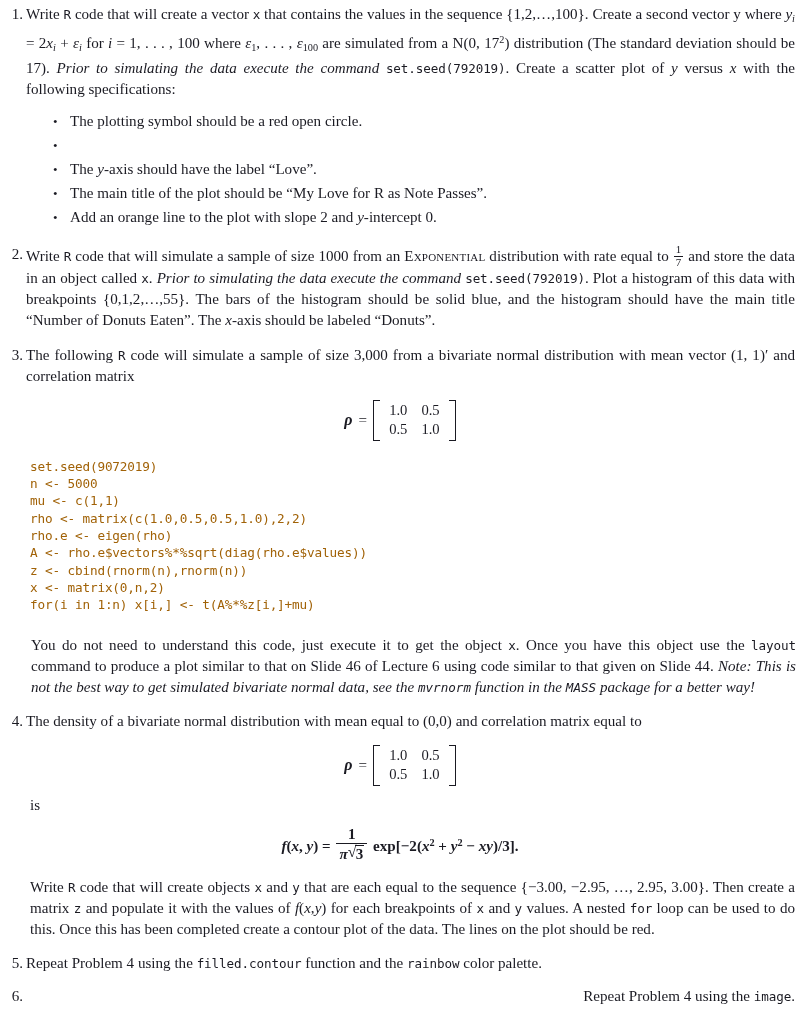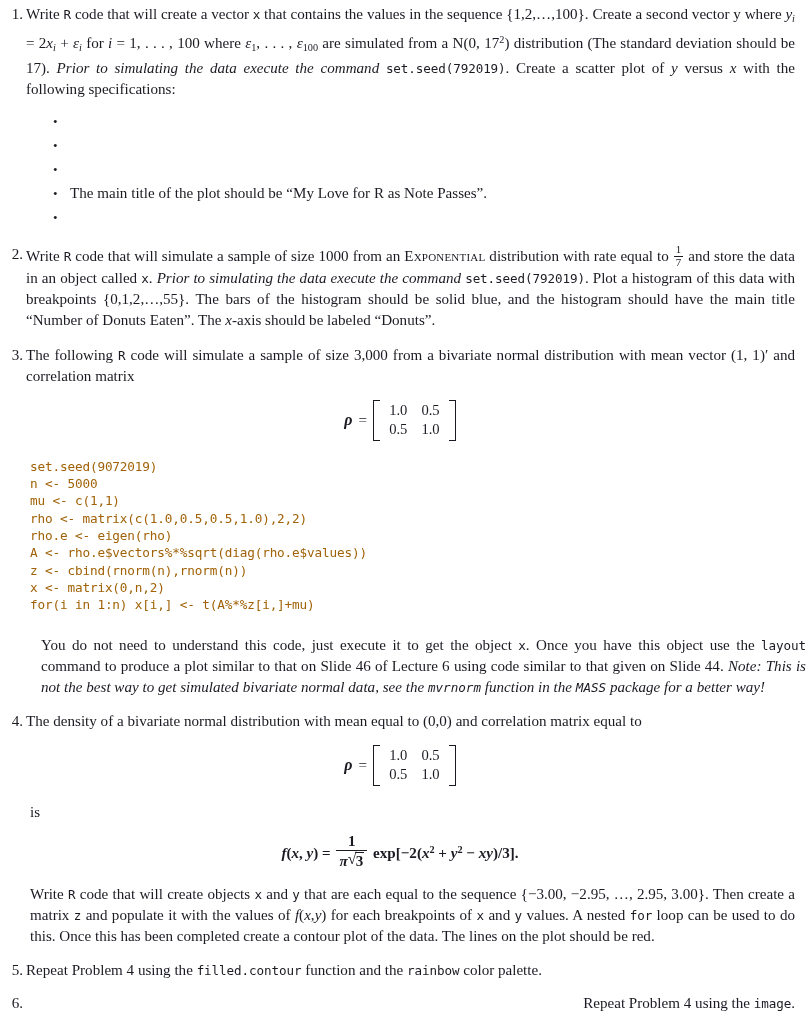--- a/index.html
+++ b/index.html
@@ -255,33 +255,36 @@
       <span class="mi">y</span>
       <span>versus</span>
       <span class="mi">x</span>
       <span>with the following specifications:</span>
     </div>
   </div>
 
   <ul class="bullets" style="margin-top:11px;">
     <li>
       <span class="bul">•</span>
+      <span>The plotting symbol should be a red open circle.</span>
     </li>
     <li>
       <span class="bul">•</span>
     </li>
     <li>
       <span class="bul">•</span>
+      <span>The <span class="mi">y</span>-axis should have the label “Love”.</span>
     </li>
     <li>
       <span class="bul">•</span>
       <span>The main title of the plot should be “My Love for R as Note Passes”.</span>
     </li>
     <li>
       <span class="bul">•</span>
+      <span>Add an orange line to the plot with slope 2 and <span class="mi">y</span>-intercept 0.</span>
     </li>
   </ul>
 
   <div class="prob" style="margin-top:13px;">
     <span class="prob-num">2.</span>
     <div class="ptext">
       <span>Write</span>
       <code class="tt">R</code>
       <span>code that will simulate a sample of size 1000 from an</span>
       <span class="sc">Exponential</span>
@@ -330,21 +333,21 @@
   <div class="codeblock" style="margin-top:17px;">set.seed(9072019)
 n &lt;- 5000
 mu &lt;- c(1,1)
 rho &lt;- matrix(c(1.0,0.5,0.5,1.0),2,2)
 rho.e &lt;- eigen(rho)
 A &lt;- rho.e$vectors%*%sqrt(diag(rho.e$values))
 z &lt;- cbind(rnorm(n),rnorm(n))
 x &lt;- matrix(0,n,2)
 for(i in 1:n) x[i,] &lt;- t(A%*%z[i,]+mu)</div>
 
-  <div class="pbody" style="margin-left:36px; width:765px; margin-top:21px;">
+  <div class="pbody" style="margin-left:26px; width:765px; margin-top:21px;">
     <span>You do not need to understand this code, just execute it to get the object</span>
     <code class="tt">x</code><span>. Once you have this object use the</span>
     <code class="tt">layout</code>
     <span>command to produce a plot similar to that on Slide 46 of Lecture 6 using code similar to that given on Slide 44.</span>
     <em>Note:</em>
     <em>This is not the best way to get simulated bivariate normal data, see the</em>
     <span class="tt-it">mvrnorm</span>
     <em>function in the</em>
     <span class="tt-it">MASS</span>
     <em>package for a better way!</em>
@@ -371,21 +374,21 @@
           <tr>
             <td>0.5</td>
             <td>1.0</td>
           </tr>
         </tbody>
             </table>
       </span>
     </span>
   </div>
 
-  <div class="plain-line" style="margin-left:25px; margin-top:16px;">
+  <div class="plain-line" style="margin-left:25px; margin-top:9px;">
     <span>is</span>
   </div>
 
   <div class="display" style="margin-top:10px;font-weight:bold;">
     <span class="density-eq">
       <span class="mi">f</span><span class="mn">(</span><span class="mi">x</span><span class="mn">, </span><span class="mi">y</span><span class="mn">) = </span>
       <span class="bigfrac">
         <span class="num">1</span>
         <span class="den"><span class="mi">π</span><span class="sqrt"><span class="radicand">3</span></span></span>
       </span>

